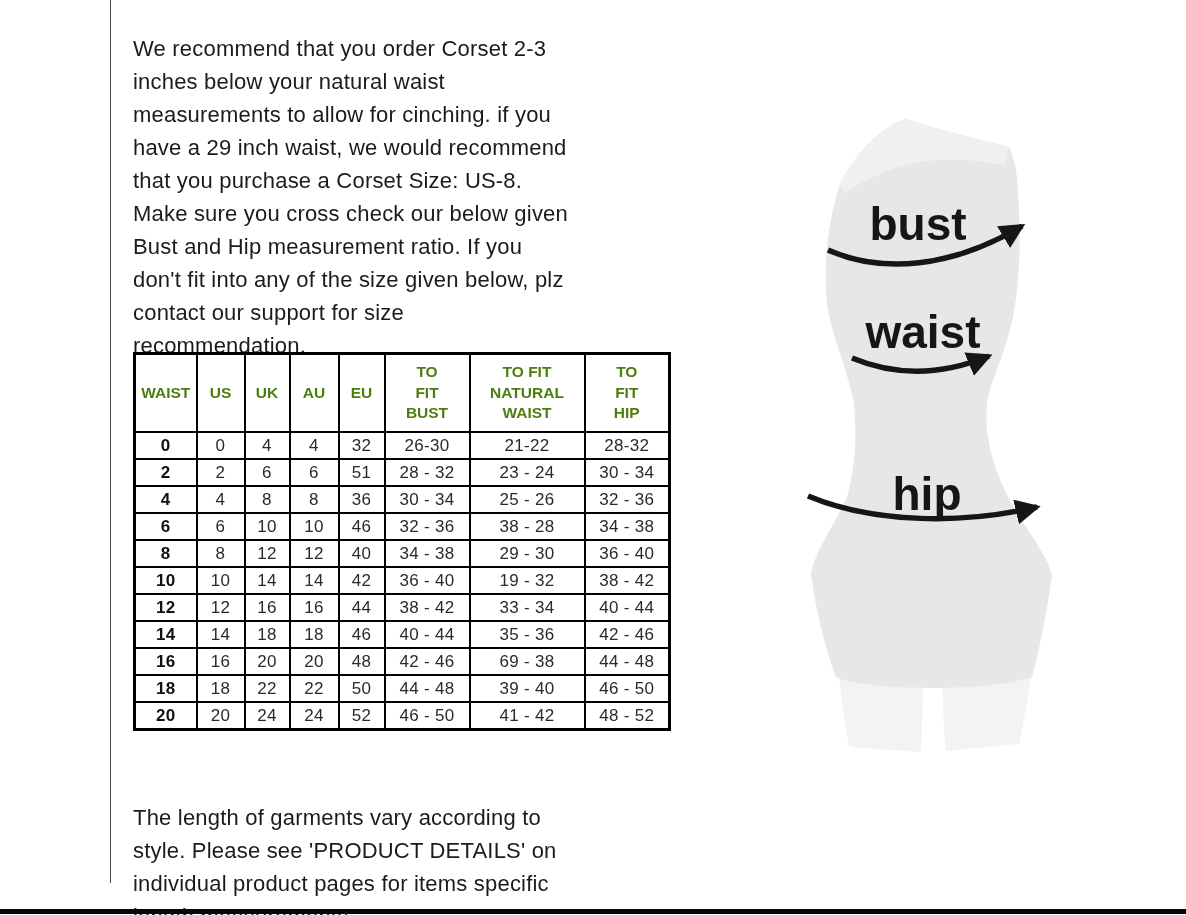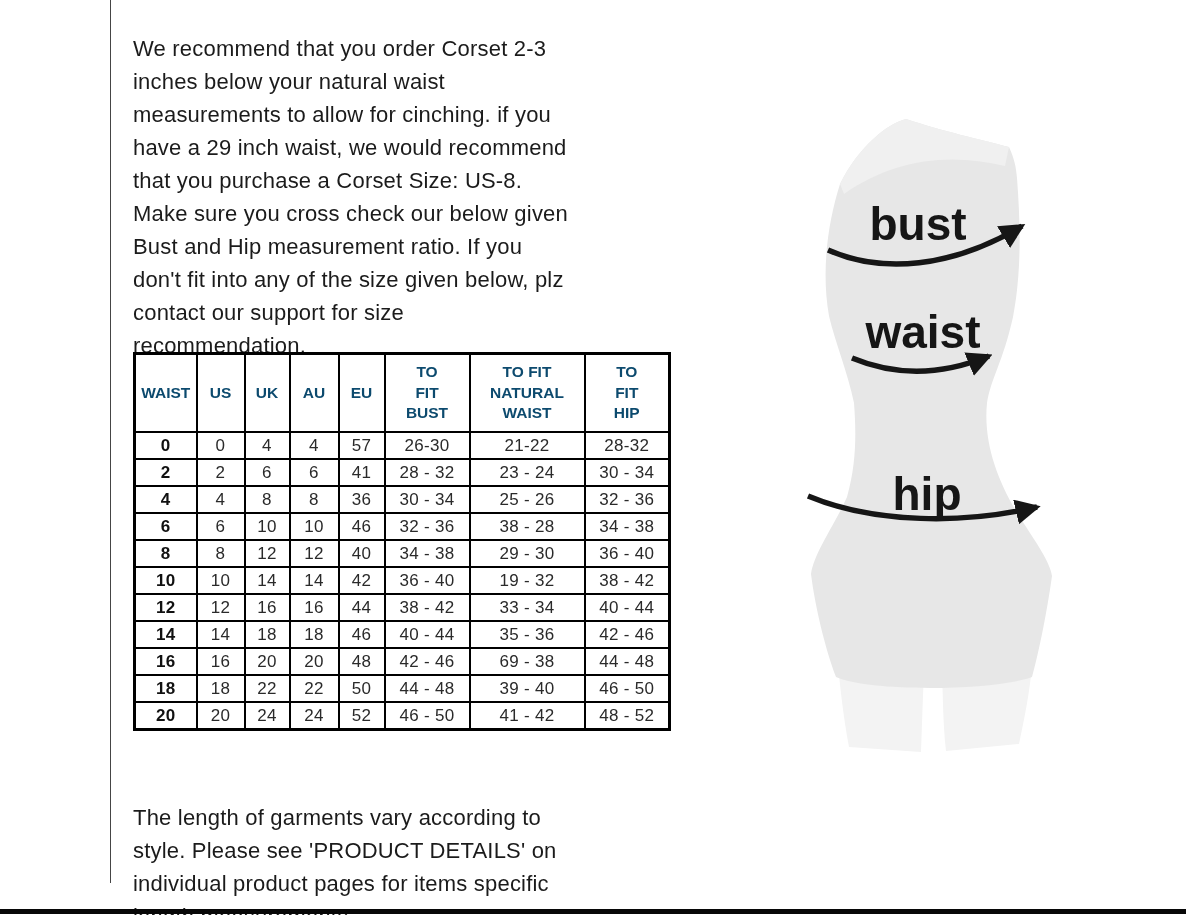--- a/index.html
+++ b/index.html
@@ -48,21 +48,21 @@
   table.size-table th{
     border:2px solid #000;
     font-size:15.5px;
     font-weight:bold;
     text-align:center;
     vertical-align:middle;
     height:72px;
     padding:2px 1px;
     line-height:1.32;
     white-space:pre-line;
-    color:#0c4a6e;
+    color:#4d7c0f;
   }
   table.size-table td{
     border:2px solid #000;
     font-size:17px;
     text-align:center;
     vertical-align:middle;
     height:25px;
     padding:0 1px;
     color:#2a2a2a;
     letter-spacing:0.3px;
@@ -129,31 +129,31 @@
 FIT
 HIP</th>
           </tr>
         </thead>
       <tbody>
           <tr>
             <td class="size-col">0</td>
             <td>0</td>
             <td>4</td>
             <td>4</td>
-            <td>57</td>
+            <td>32</td>
             <td>26-30</td>
             <td>21-22</td>
             <td>28-32</td>
           </tr>
           <tr>
             <td class="size-col">2</td>
             <td>2</td>
             <td>6</td>
             <td>6</td>
-            <td>41</td>
+            <td>51</td>
             <td>28 - 32</td>
             <td>23 - 24</td>
             <td>30 - 34</td>
           </tr>
           <tr>
             <td class="size-col">4</td>
             <td>4</td>
             <td>8</td>
             <td>8</td>
             <td>36</td>

